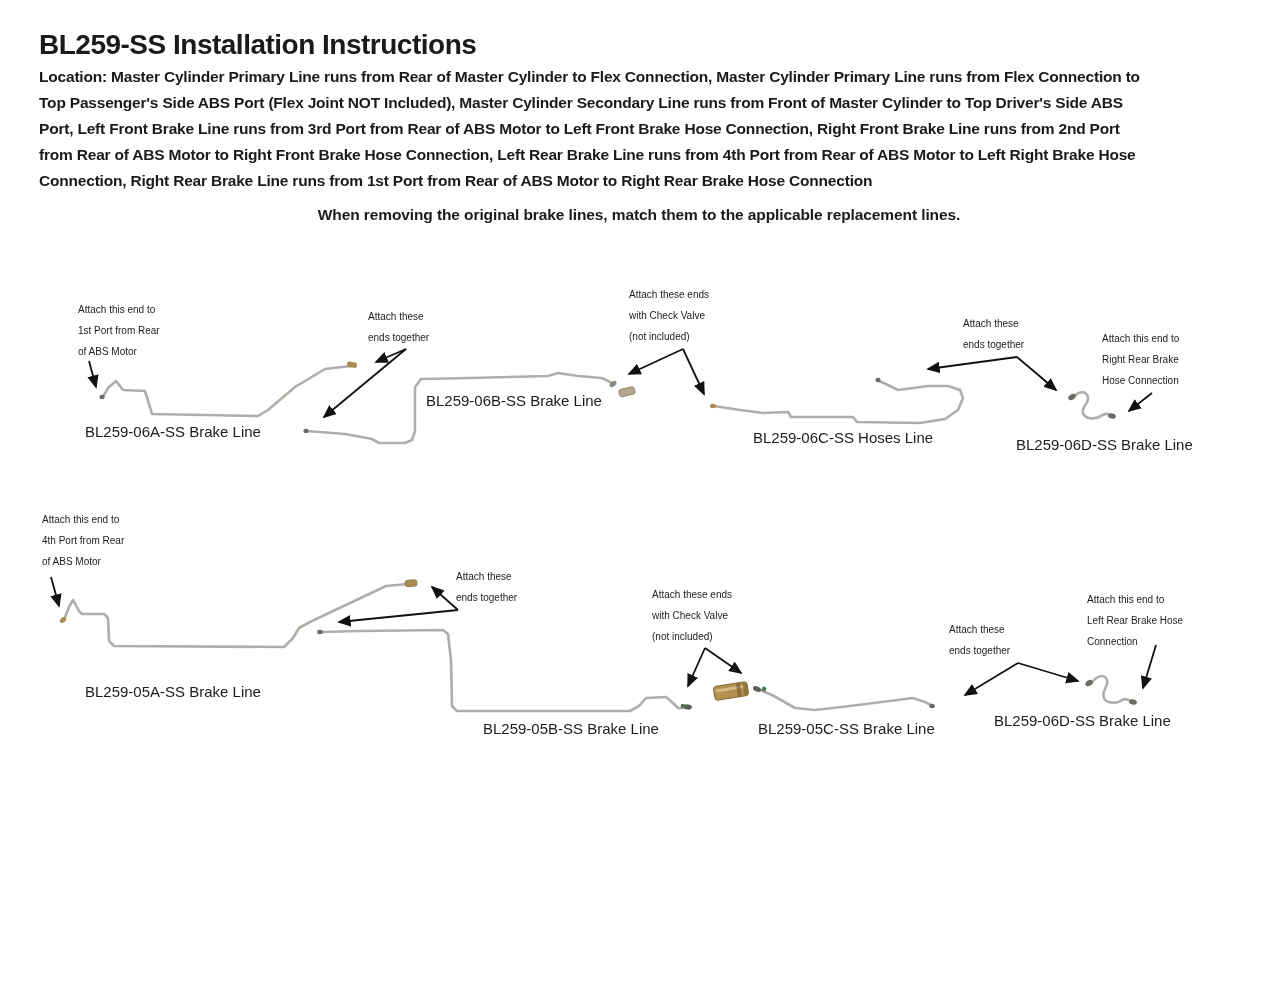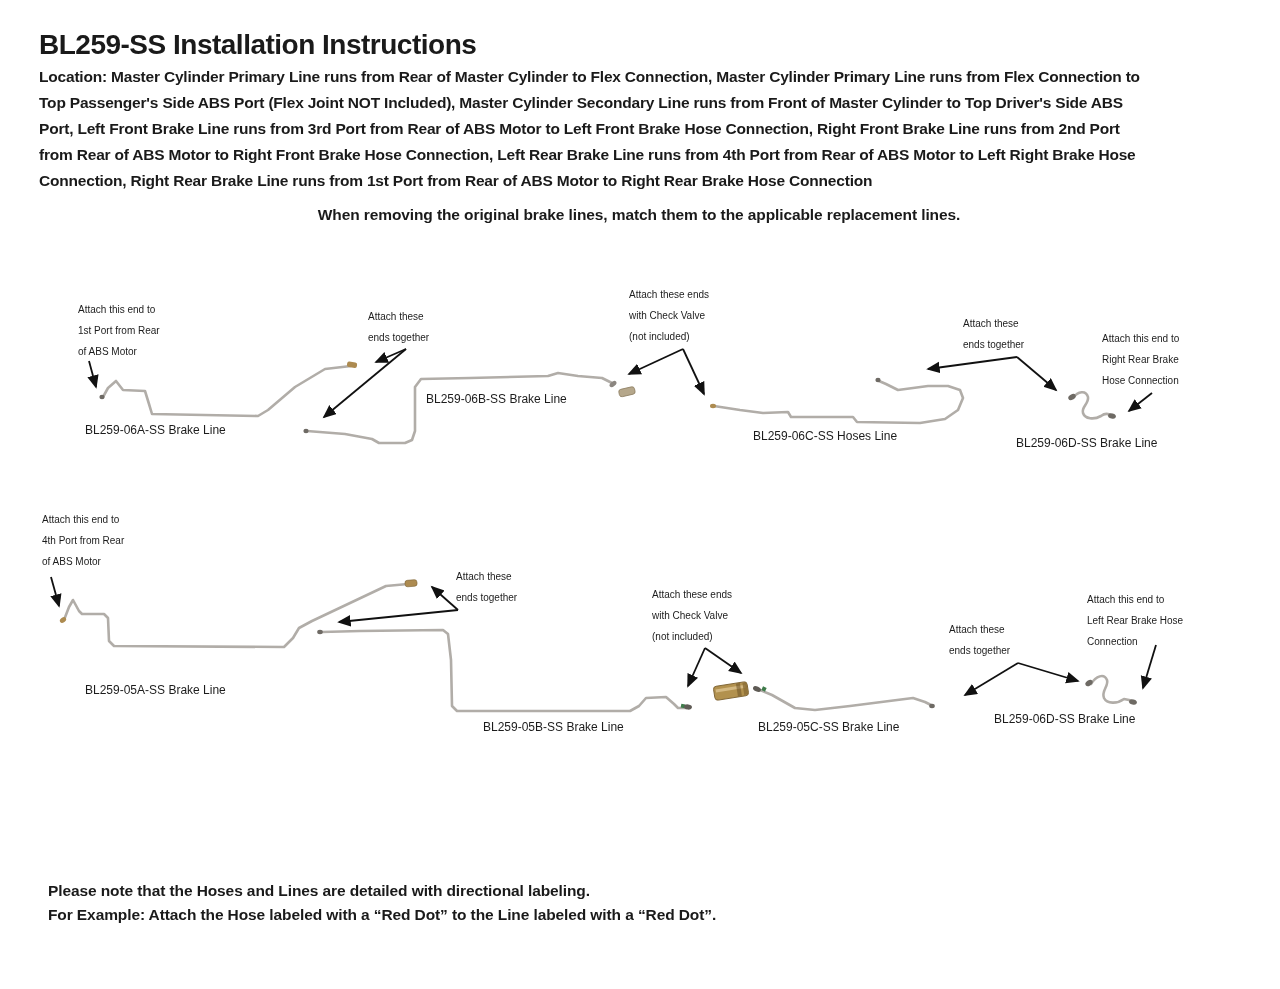--- a/index.html
+++ b/index.html
@@ -31,21 +31,21 @@
     font-size:15.5px;font-weight:bold;line-height:24px;
     letter-spacing:-0.1px;
   }
   .callout{
     position:absolute;
     font-size:10px;line-height:21px;font-weight:400;
     white-space:pre-line;color:#1c1c1c;
   }
   .part-label{
     position:absolute;
-    font-size:12px;font-weight:400;color:#1c1c1c;
+    font-size:15px;font-weight:400;color:#1c1c1c;
     white-space:nowrap;
   }
   svg.diagram{position:absolute;left:0;top:0;}
   .bline{fill:none;stroke:#b1ada8;stroke-width:2.6;stroke-linejoin:round;stroke-linecap:round;}
   .arrow{stroke:#111111;stroke-width:1.8;fill:none;}
 </style>
 </head>
 <body>
 
 <div class="page">
@@ -157,18 +157,14 @@
 ends together</div>
   <div class="callout" style="left:1087px;top:589px">Attach this end to
 Left Rear Brake Hose
 Connection</div>
 
   <div class="part-label" style="left:85px;top:683px">BL259-05A-SS Brake Line</div>
   <div class="part-label" style="left:483px;top:720px">BL259-05B-SS Brake Line</div>
   <div class="part-label" style="left:758px;top:720px">BL259-05C-SS Brake Line</div>
   <div class="part-label" style="left:994px;top:712px">BL259-06D-SS Brake Line</div>
 
-  <div class="footer">
-    <div>Please note that the Hoses and Lines are detailed with directional labeling.</div>
-    <div>For Example: Attach the Hose labeled with a “Red Dot” to the Line labeled with a “Red Dot”.</div>
-  </div>
 
 </div>
 
 </body></html>

